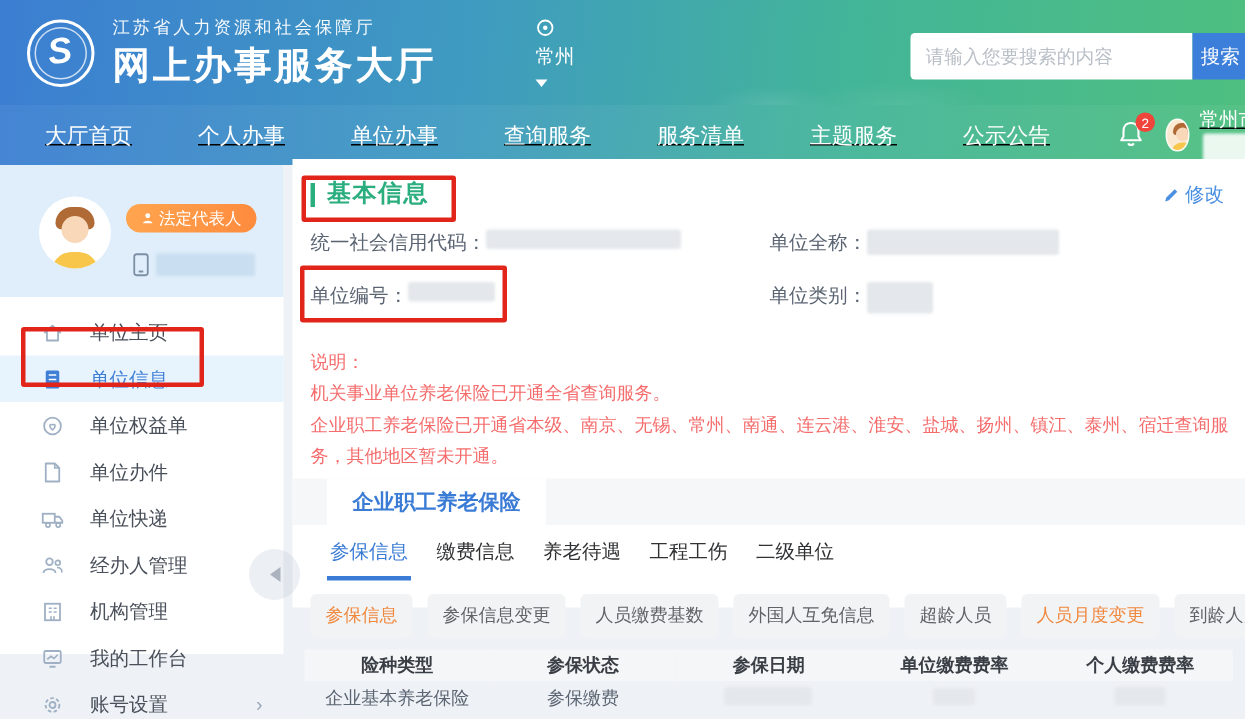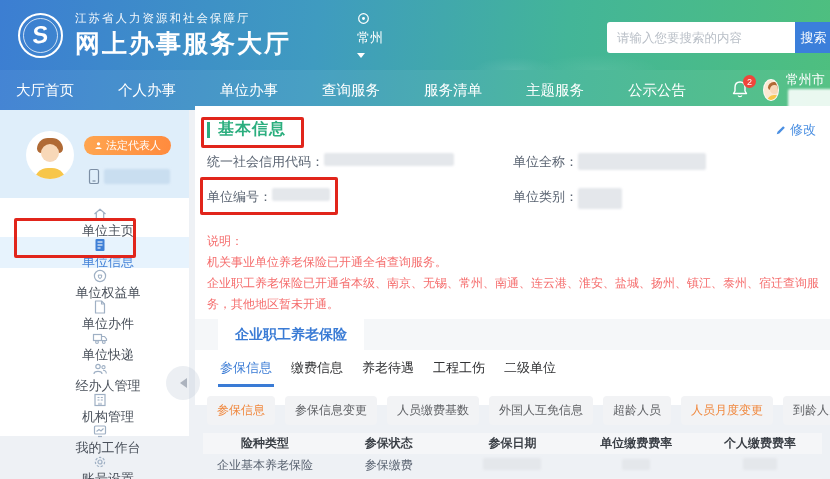--- a/index.html
+++ b/index.html
@@ -24,21 +24,21 @@
   .loc { display:flex; align-items:flex-start; gap:4px; color:#fff; font-size:13px; margin-left:66px; cursor:pointer;flex-direction:column; }
   .caret-down { width:0; height:0; border-left:4px solid transparent; border-right:4px solid transparent; border-top:5px solid #fff; margin-top:2px; }
   .portal { display:flex; align-items:center; gap:4px; color:#fff; font-size:13px; margin-left:34px; cursor:pointer; }
   .search-wrap { position:absolute; left:607px; top:22px; display:flex; height:31px; }
   .search-input { width:188px; height:31px; border:none; outline:none; padding:0 10px; font-size:12.5px;
     color:#333; border-radius:3px 0 0 3px; }
   .search-input::placeholder { color:#B9BFC7; }
   .search-btn { width:37px; height:31px; border:none; background:#3B7FDB; color:#fff; font-size:13px; cursor:pointer; border-radius:0 3px 3px 0; }
 
   
-  .nav-row { height:40px; display:flex; align-items:center; padding:0 16px; background:rgba(255,255,255,.05); position:relative; }
+  .nav-row { height:40px; display:flex; align-items:center; padding:0 30px; background:rgba(255,255,255,.05); position:relative;text-decoration:underline; }
   .nav-item { color:#fff; font-size:14.5px; margin-right:44px; cursor:pointer; white-space:nowrap; }
   .nav-right { margin-left:auto; display:flex; align-items:center; }
   .bell-wrap { position:relative; width:22px; height:22px; cursor:pointer; }
   .bell-badge { position:absolute; top:-4px; right:-6px; min-width:13px; height:13px; background:#F0453B; color:#fff;
     font-size:9px; border-radius:7px; display:flex; align-items:center; justify-content:center; padding:0 2px; }
   .nav-avatar { width:22px; height:22px; border-radius:50%; background:#FBE9D2; margin:0 7px 0 13px; position:relative; overflow:hidden; border:1px solid rgba(255,255,255,.8); }
   .nav-avatar .hair { position:absolute; left:4px; top:2px; width:13px; height:8px; background:#B06A35; border-radius:7px 7px 3px 3px; }
   .nav-avatar .face { position:absolute; left:6px; top:5px; width:9px; height:9px; background:#F8D8B8; border-radius:50%; }
   .nav-avatar .body { position:absolute; left:3px; bottom:-3px; width:15px; height:8px; background:#F7C64A; border-radius:7px 7px 0 0; }
   .nav-user { color:#fff; font-size:13px; }
@@ -50,21 +50,21 @@
   .profile { height:88px; background:#DFEEFA; position:relative; }
   .side-avatar { position:absolute; left:26px; top:21px; width:48px; height:48px; border-radius:50%; background:#fff; overflow:hidden; }
   .side-avatar .hair { position:absolute; left:11px; top:7px; width:26px; height:15px; background:#B06A35; border-radius:13px 13px 5px 5px; }
   .side-avatar .face { position:absolute; left:15px; top:13px; width:18px; height:18px; background:#F8D8B8; border-radius:50%; }
   .side-avatar .body { position:absolute; left:8px; bottom:-6px; width:32px; height:17px; background:#F7C64A; border-radius:14px 14px 0 0; }
   .legal-badge { position:absolute; left:84px; top:26px; height:19px; padding:0 10px; border-radius:10px;
     background:linear-gradient(90deg,#FFA54F,#FF8B3E); color:#fff; font-size:11px; display:flex; align-items:center; gap:3px; }
   .phone-row { position:absolute; left:88px; top:58px; display:flex; align-items:center; gap:4px; }
   .phone-blur { width:66px; height:15px; background:#C9DEF0; border-radius:2px; filter:blur(1px); }
   .menu { padding-top:8px; }
-  .menu-item { height:31px; display:flex; align-items:center; padding-left:27px; cursor:pointer; color:#49505A; font-size:13px;flex-direction:column; }
+  .menu-item { height:31px; display:flex; align-items:center; padding-left:27px; cursor:pointer; color:#49505A; font-size:13px; }
   .menu-item .mi-icon { width:16px; height:16px; margin-right:17px; flex:0 0 auto; }
   .menu-item.active { background:#E7F3FD; color:#3F7FD6; }
   .menu-chevron { margin-left:auto; margin-right:14px; color:#9AA5B5; font-size:13px; }
   .collapse-handle { position:absolute; left:166px; top:366px; width:34px; height:34px; border-radius:50%;
     background:rgba(193,201,214,.30); display:flex; align-items:center; justify-content:center; cursor:pointer; z-index:5; }
   .collapse-handle::before { content:""; width:0; height:0; border-top:5px solid transparent; border-bottom:5px solid transparent;
     border-right:7px solid rgba(120,130,145,.55); }
 
   
   .main { position:absolute; left:195px; top:106px; width:635px; height:299px; background:#fff; }

